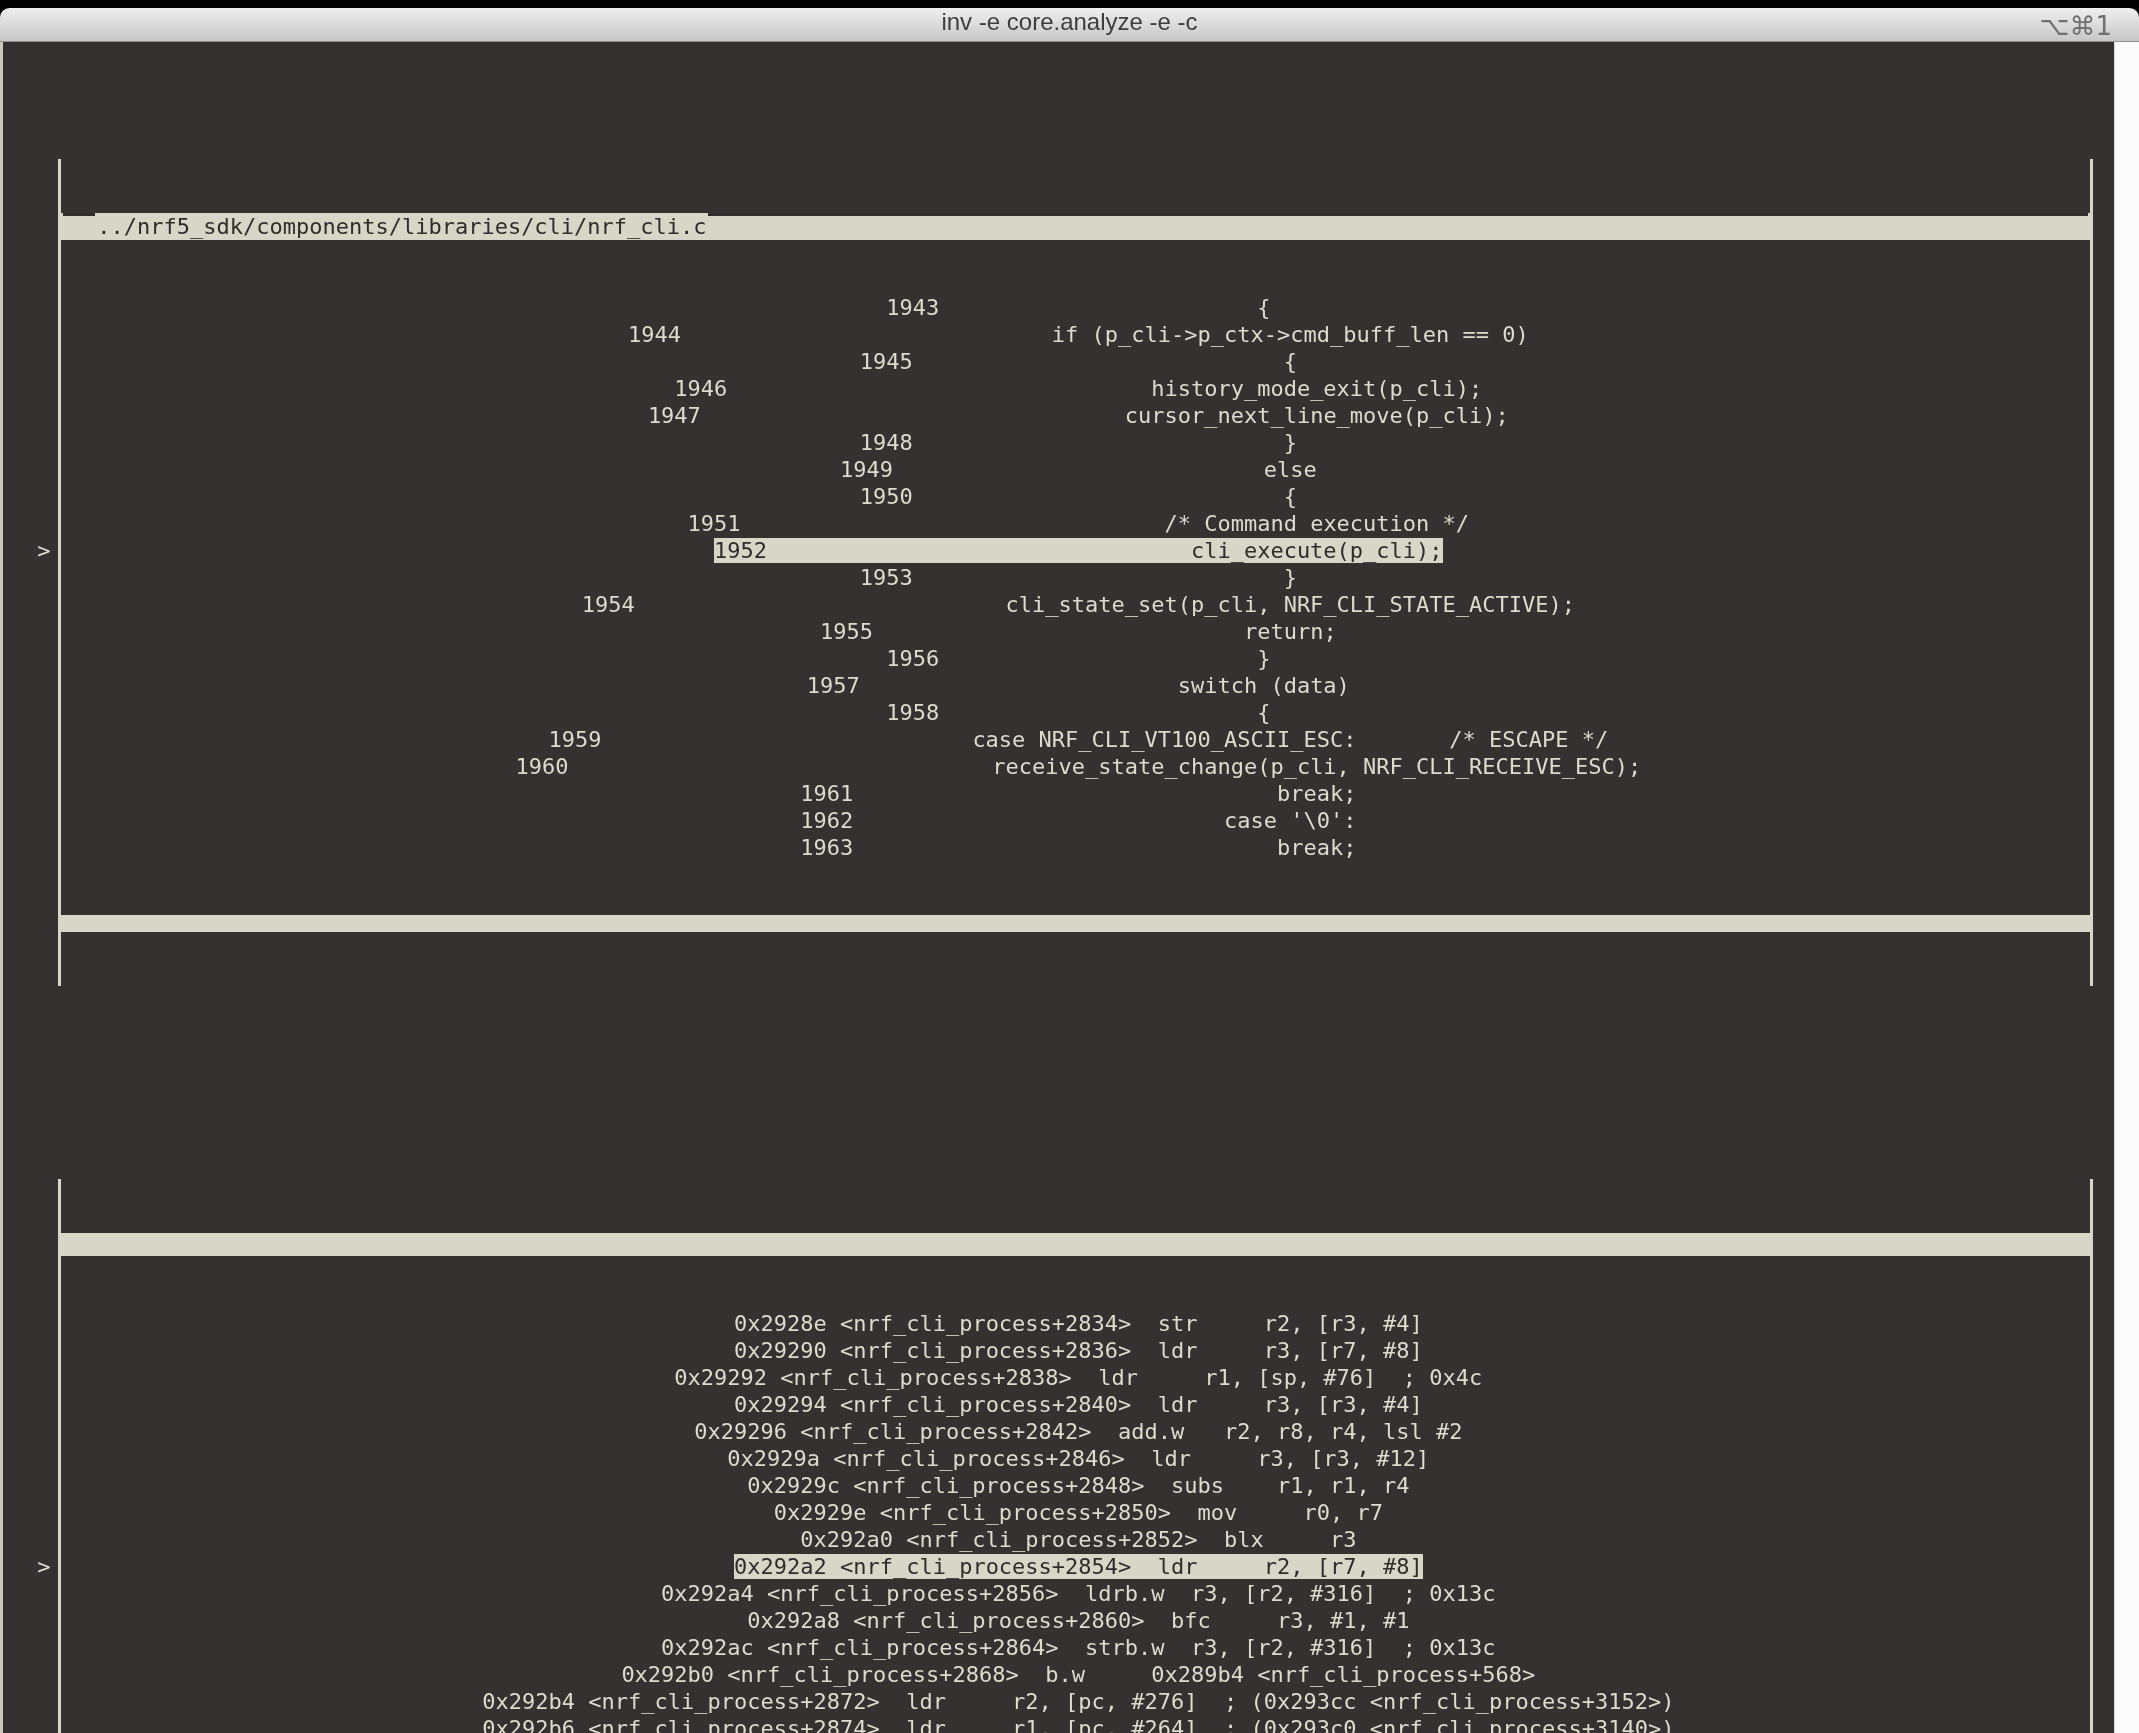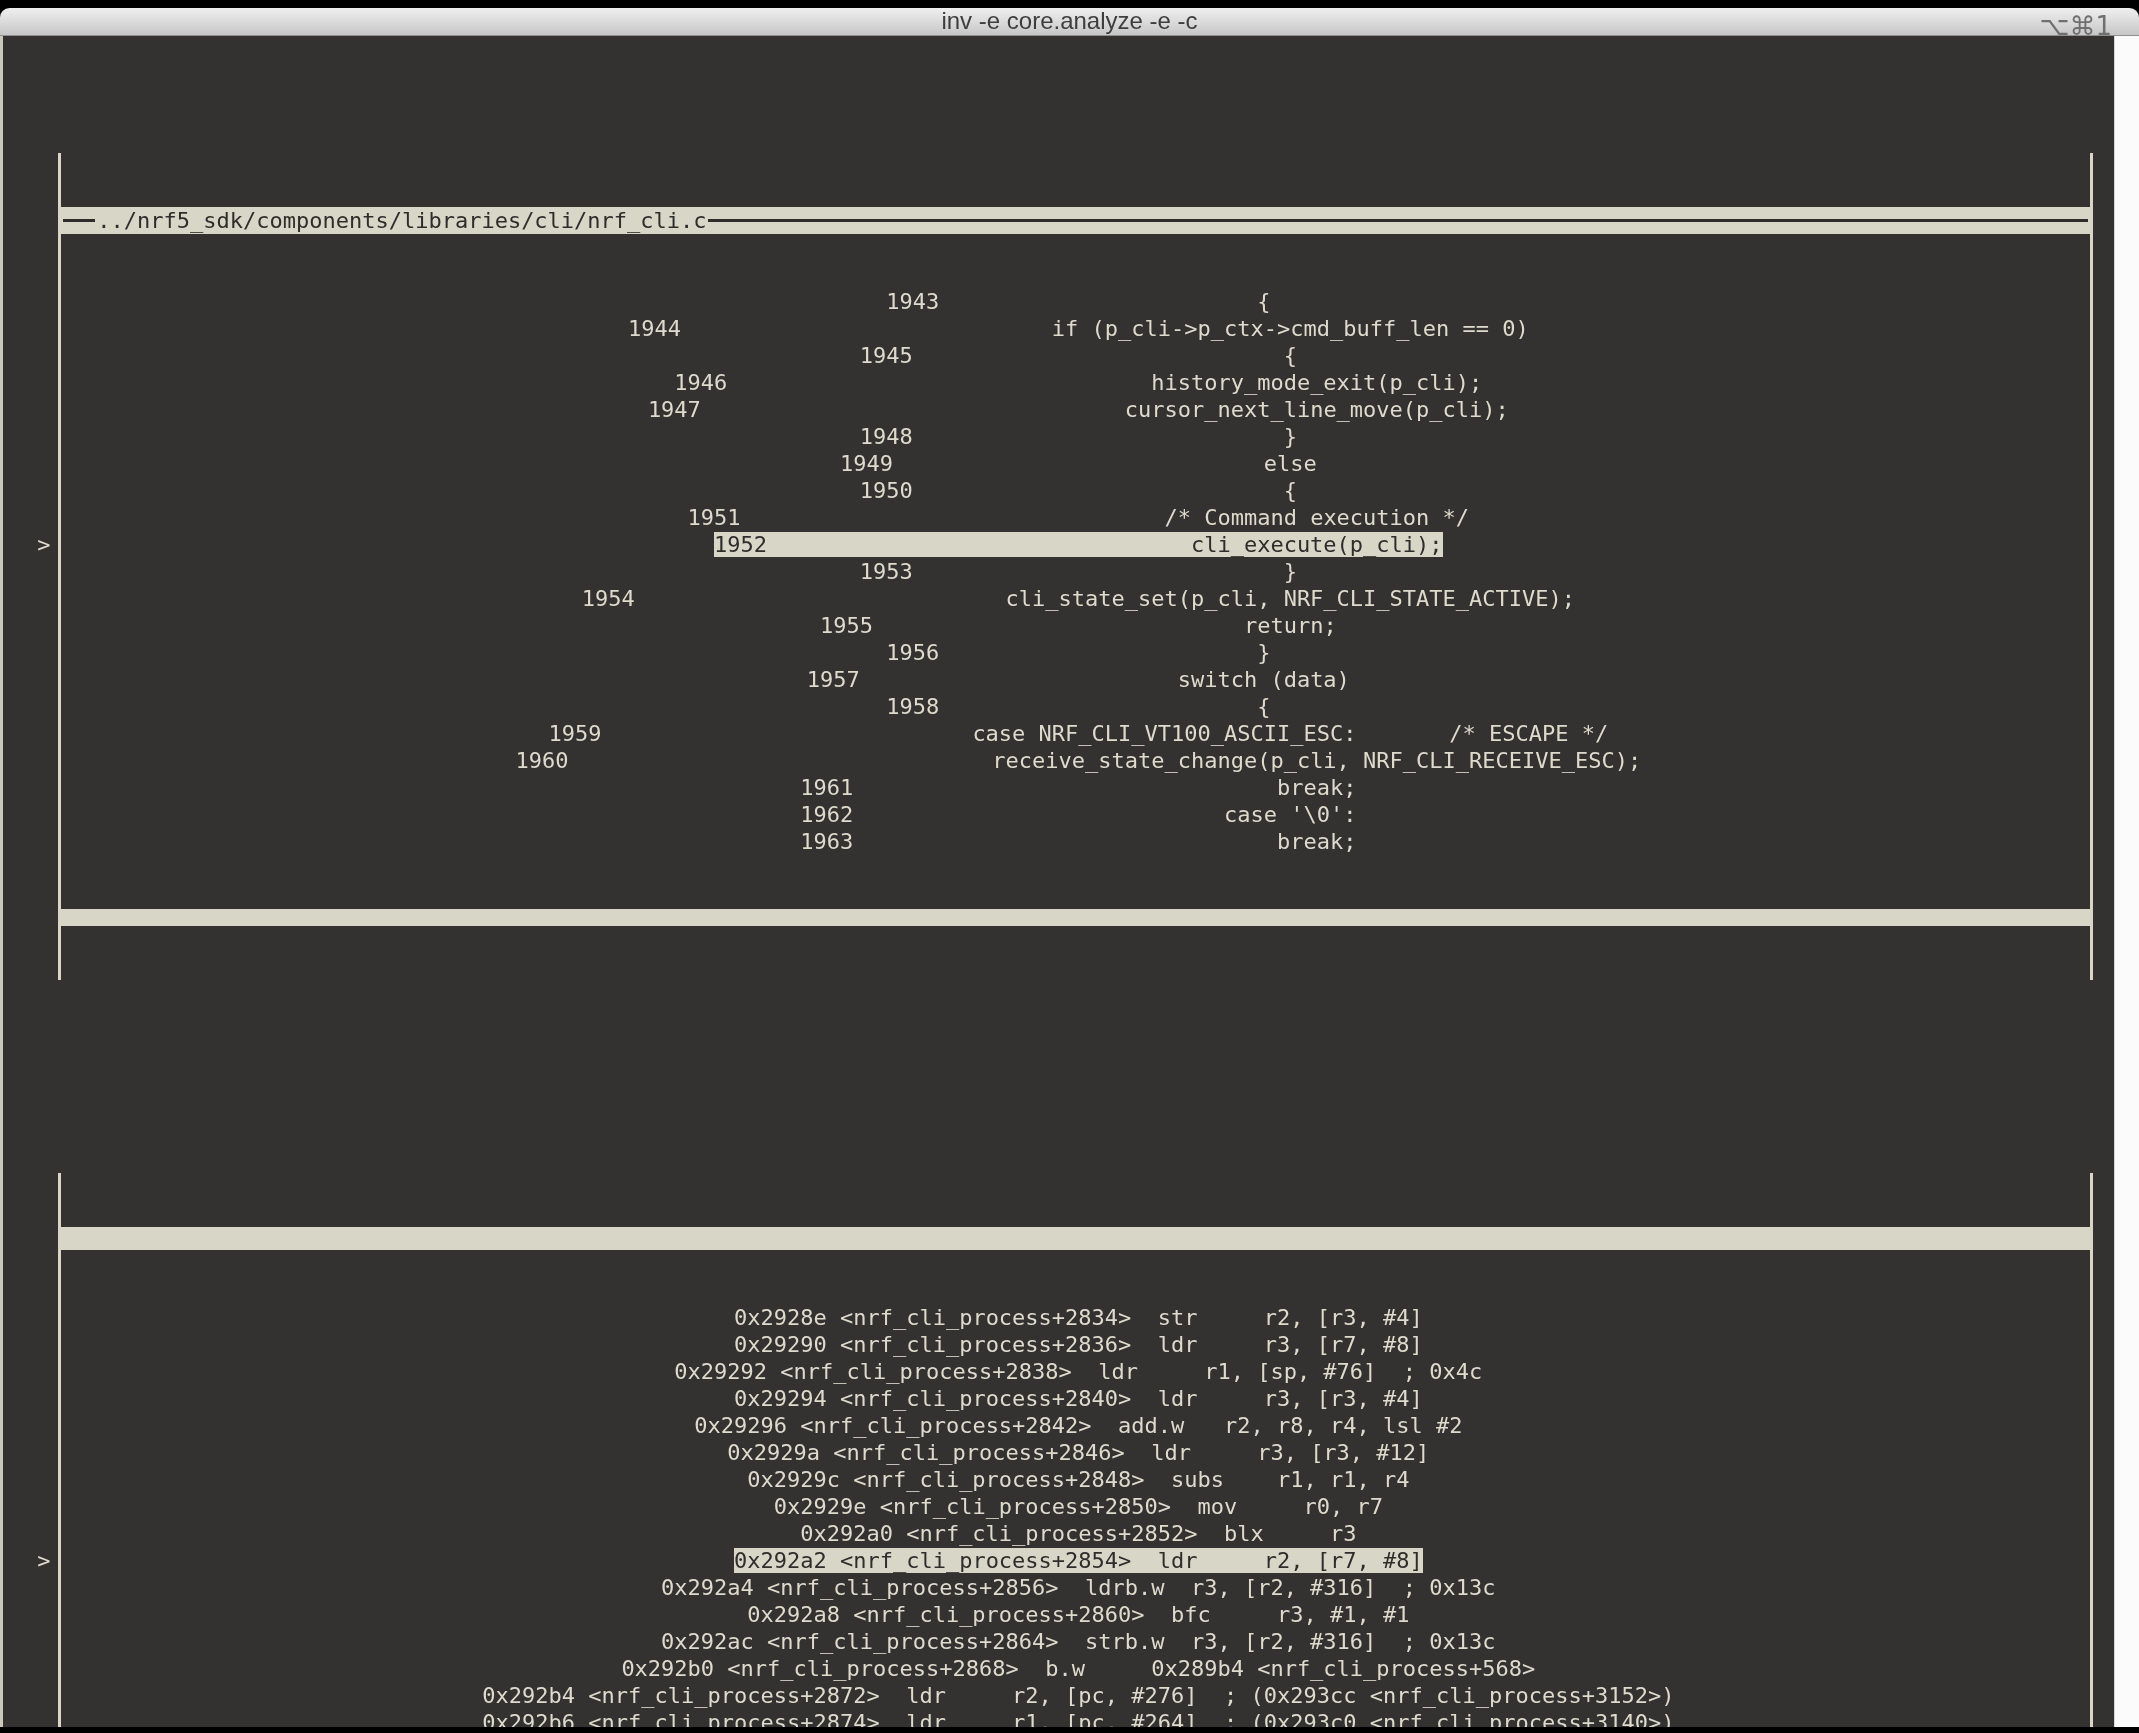--- a/index.html
+++ b/index.html
@@ -8,23 +8,23 @@
     --fg:#dcdbcc;
     --dark:#2e2d2c;
   }
   *{box-sizing:border-box;}
   html,body{margin:0;padding:0;background:#000;}
   body{width:2139px;height:1734px;overflow:hidden;}
 
   
   .top-strip{height:7.6px;background:#000;}
   .titlebar{
-    height:28px;background:linear-gradient(#efefef,#c7c7c7);
+    height:34px;background:linear-gradient(#efefef,#c7c7c7);
     border-bottom:1px solid #8f8f8f;border-radius:9.6px 9.6px 0 0;
-    position:relative;display:flex;align-items:center;justify-content:center;
+    position:relative;display:flex;justify-content:center;
     font:24px "Liberation Sans",sans-serif;color:#3e3e3e;
   }
   .titlebar .shortcut{
     position:absolute;right:27px;top:3.8px;color:#707070;font-size:26px;
     font-family:"DejaVu Sans",sans-serif;
   }
 
   
   .term{
     position:relative;height:1691px;background:var(--bg);
@@ -40,21 +40,21 @@
   .panel{display:flex;margin-right:46px;}
   .gutter{width:55px;flex:none;text-align:right;padding-right:7.6px;color:var(--fg);}
   .gutter .g-spacer{height:27px;}
   .gutter .g-row{height:27px;}
   .tui-box{
     flex:1;border-left:3.8px solid var(--cream);border-right:3.8px solid var(--cream);
     min-width:0;
   }
   .box-top{
     height:27px;background:var(--cream);color:var(--dark);
-    display:flex;align-items:center;overflow:hidden;
+    display:flex;overflow:hidden;
   }
   .box-top .hline{height:2.9px;background:var(--dark);}
   .box-top .hline.lead{width:32.5px;flex:none;margin-left:1.9px;}
   .box-top .hline.tail{flex:1;margin-right:1.9px;}
   .box-top .box-title{padding:0 1.9px;flex:none;}
   .box-bottom{height:17px;background:var(--cream);}
   .asm .box-top{height:23px;}
   .asm .g-spacer{height:23px;}
   .row{height:27px;padding-left:5.7px;text-align:center;}
   .row>span.cur{background:var(--cream);color:var(--dark);}

